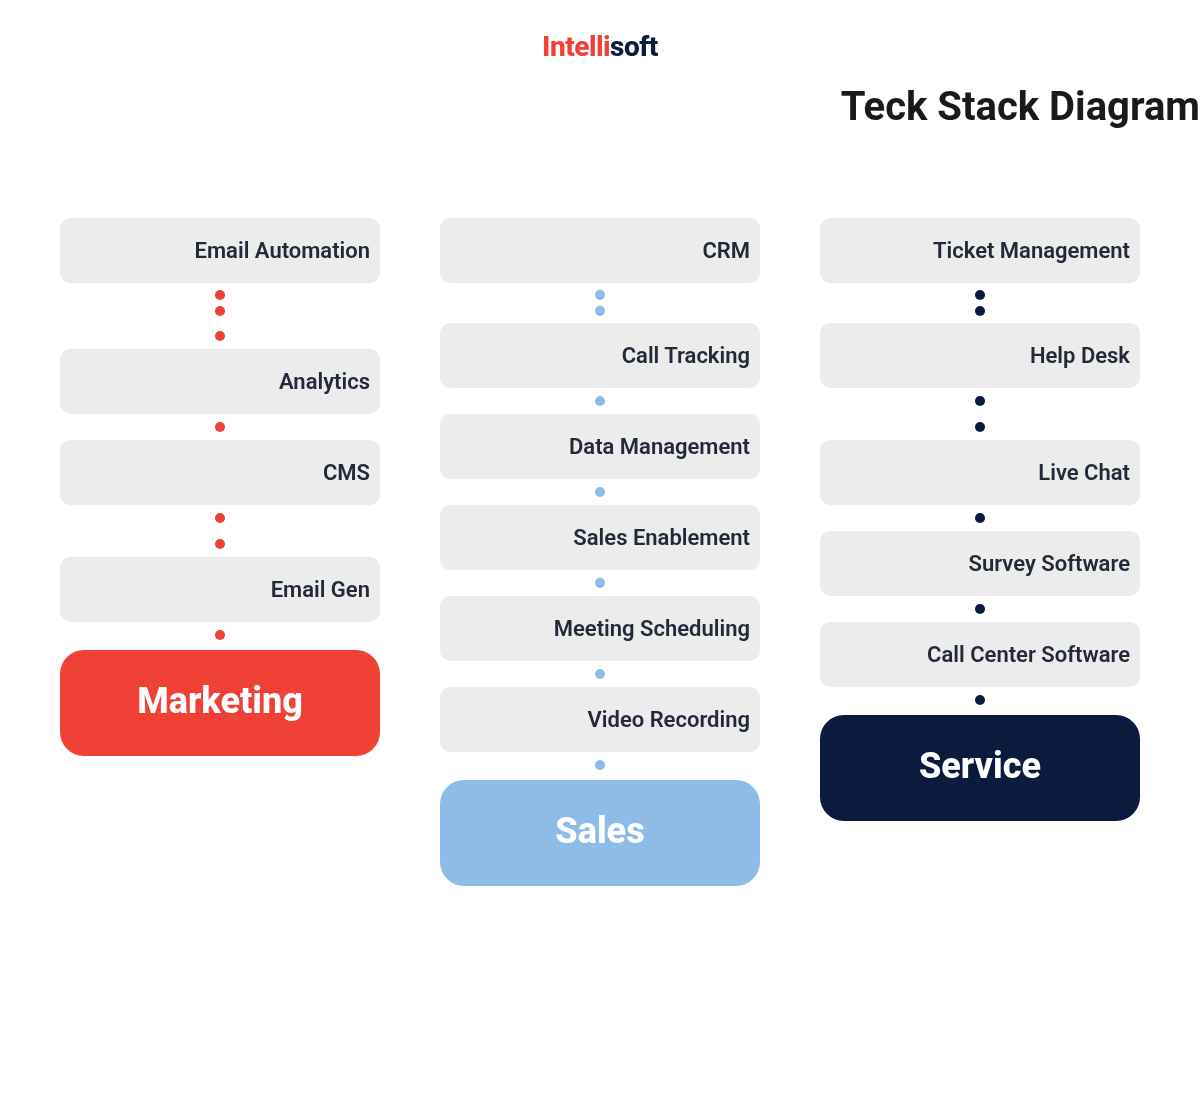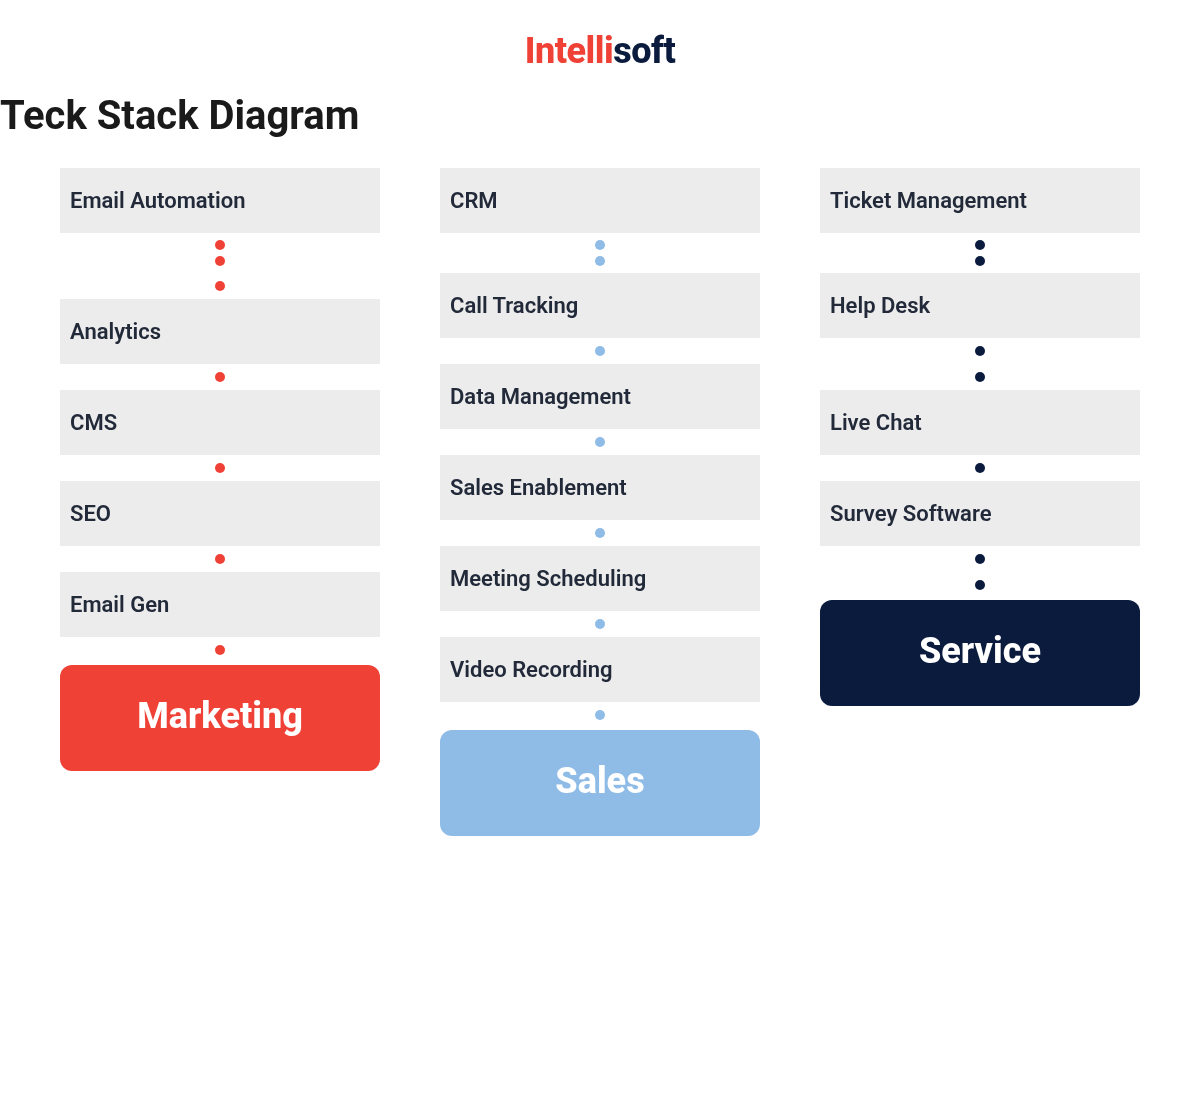--- a/index.html
+++ b/index.html
@@ -6,71 +6,71 @@
   body {
     font-family: -apple-system, BlinkMacSystemFont, "Segoe UI", Roboto, "Helvetica Neue", Arial, sans-serif;
     background: #ffffff;
     width: 1200px;
     height: 1101px;
     padding-top: 30px;
   }
   .logo {
     text-align: center;
     font-weight: 800;
-    font-size: 36px;
+    font-size: 28px;
     letter-spacing: -0.5px;
     margin-bottom: 20px;
   }
   .logo .part1 { color: #ef4136; }
   .logo .part2 { color: #0a1b3d; }
   .title {
-    text-align: left;
+    text-align: right;
     font-size: 40px;
     font-weight: 700;
     color: #1a1a1a;
-    margin-bottom: 29px;
+    margin-bottom: 88px;
   }
   .columns {
     display: flex;
     justify-content: center;
     gap: 60px;
     padding: 0 40px;
   }
   .column {
     display: flex;
     flex-direction: column;
     align-items: center;
     width: 320px;
   }
   .item-box {
     width: 100%;
     background: #ececec;
-    border-radius: 0;
+    border-radius: 10px;
     padding: 20px 10px;
-    text-align: left;
+    text-align: right;
     font-size: 22px;
     font-weight: 600;
     color: #222a3a;
   }
   .connector {
     display: flex;
     flex-direction: column;
     align-items: center;
     gap: 6px;
     padding: 8px 0;
   }
   .connector.double { padding: 7px 0; }
   .dot {
     width: 10px;
     height: 10px;
     border-radius: 50%;
   }
   .category-box {
     width: 100%;
-    border-radius: 12px;
+    border-radius: 24px;
     padding: 30px 10px 34px;
     text-align: center;
     font-size: 36px;
     font-weight: 800;
     color: #ffffff;
     margin-top: 2px;
   }
 </style>
 </head>
 <body>
@@ -93,21 +93,20 @@
       <span class="dot" style="background:#ef4136"></span>
     </div>
     <div class="item-box">Analytics</div>
     <div class="connector">
       <span class="dot" style="background:#ef4136"></span>
     </div>
     <div class="item-box">CMS</div>
     <div class="connector">
       <span class="dot" style="background:#ef4136"></span>
     </div>
-    <div class="item-box">SEO</div>
     <div class="connector">
       <span class="dot" style="background:#ef4136"></span>
     </div>
     <div class="item-box">Email Gen</div>
     <div class="connector">
       <span class="dot" style="background:#ef4136"></span>
     </div>
     <div class="category-box" style="background:#ef4136">Marketing</div>
   </div>
 
@@ -154,19 +153,20 @@
       <span class="dot" style="background:#0a1b3d"></span>
     </div>
     <div class="item-box">Live Chat</div>
     <div class="connector">
       <span class="dot" style="background:#0a1b3d"></span>
     </div>
     <div class="item-box">Survey Software</div>
     <div class="connector">
       <span class="dot" style="background:#0a1b3d"></span>
     </div>
+    <div class="item-box">Call Center Software</div>
     <div class="connector">
       <span class="dot" style="background:#0a1b3d"></span>
     </div>
     <div class="category-box" style="background:#0a1b3d">Service</div>
   </div>
 
 </div>
 
 </body></html>

